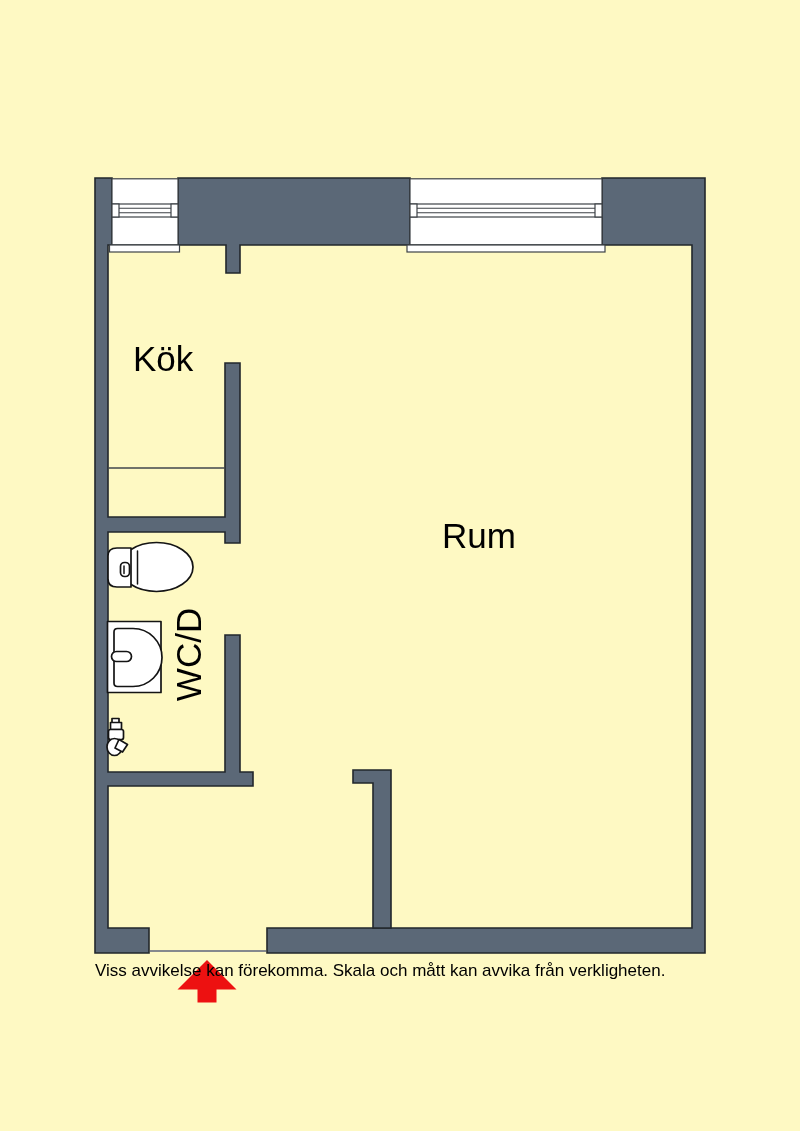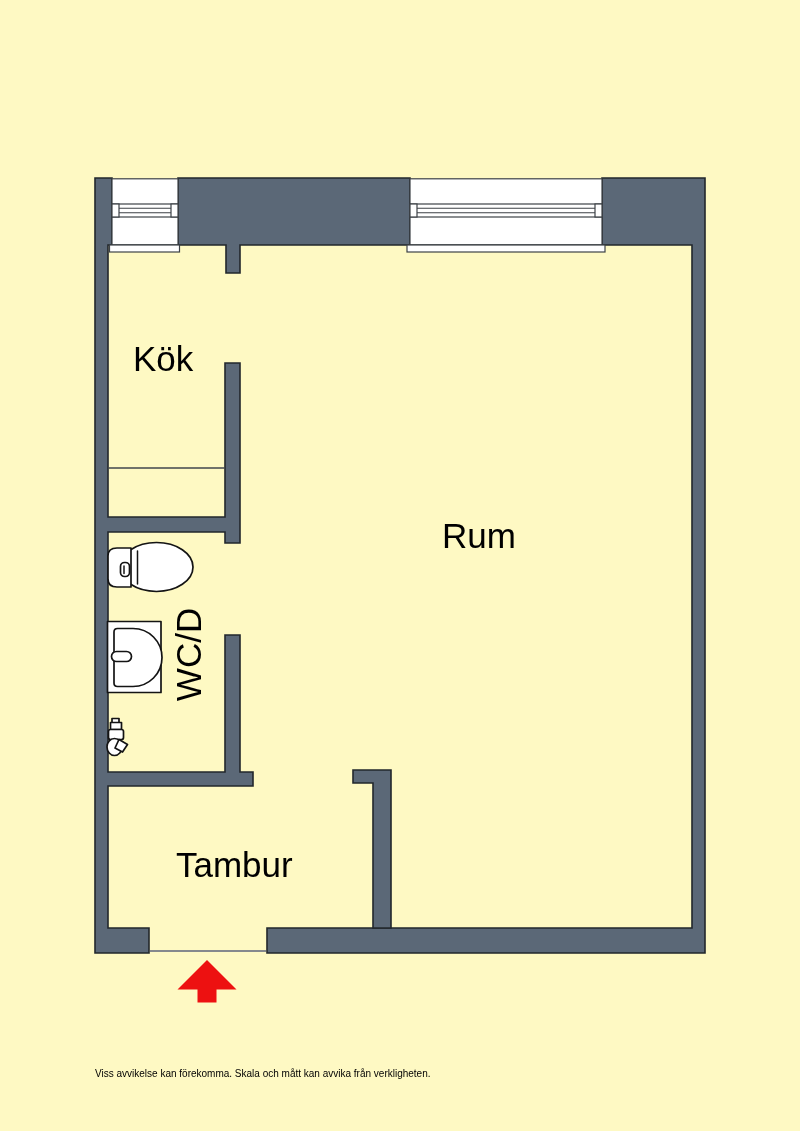--- a/index.html
+++ b/index.html
@@ -10,21 +10,21 @@
   .win-box{fill:#ffffff;stroke:#3c4146;stroke-width:1.2;}
   .win-line{stroke:#3c4146;stroke-width:1.1;}
   .sill{fill:#ffffff;stroke:#3c4146;stroke-width:1.2;}
   .fixture{fill:#ffffff;stroke:#141414;stroke-width:1.7;stroke-linejoin:round;stroke-linecap:round;}
   .fixline{stroke:#141414;stroke-width:1.5;stroke-linecap:round;}
   .counter{stroke:#41464b;stroke-width:1.6;}
   .threshold{stroke:#85898d;stroke-width:2;}
   .arrow{fill:var(--arrow-color,#ed1111);}
   .label{position:absolute;color:var(--text-color,#000);font-size:35px;line-height:1;white-space:nowrap;}
   .wcd-label{width:100px;text-align:center;transform:rotate(-90deg);transform-origin:center center;}
-  .disclaimer{position:absolute;left:95px;top:1068px;font-size:10px;line-height:1.25;color:var(--text-color,#000);}
+  .disclaimer{position:absolute;left:95px;top:960px;font-size:17px;line-height:1.25;color:var(--text-color,#000);}
 </style>
 </head>
 <body>
 
 <div class="plan">
   <svg width="800" height="1131" viewBox="0 0 800 1131">
 
     <path class="wall" d="M95,178 H112 V245 H108 V517 H225 V363 H240 V543 H225 V532 H108 V772 H225 V635 H240 V772 H253 V786 H108 V928 H149 V953 H95 Z"></path>
     <path class="wall" d="M178,178 H410 V245 H240 V273 H226 V245 H178 Z"></path>
     <path class="wall" d="M602,178 H705 V953 H267 V928 H692 V245 H602 Z"></path>
@@ -75,16 +75,15 @@
       <ellipse class="fixture" cx="114.5" cy="747" rx="7.5" ry="8.5"></ellipse>
       <path class="fixture" d="M119,739.5 l8.5,5 l-5,7.5 l-7.5,-4 Z"></path>
     </g>
 
     <polygon class="arrow" points="207,960 236.5,989.5 216.5,989.5 216.5,1002.5 197.5,1002.5 197.5,989.5 177.5,989.5"></polygon>
   </svg>
 
   <div class="label" style="left:133px;top:341px;">Kök</div>
   <div class="label" style="left:442px;top:518px;">Rum</div>
   <div class="label wcd-label" style="left:138px;top:637px;">WC/D</div>
-  <div class="label" style="left:176px;top:847px;">Tambur</div>
 
   <div class="disclaimer">Viss avvikelse kan förekomma. Skala och mått kan avvika från verkligheten.</div>
 </div>
 
 </body></html>

